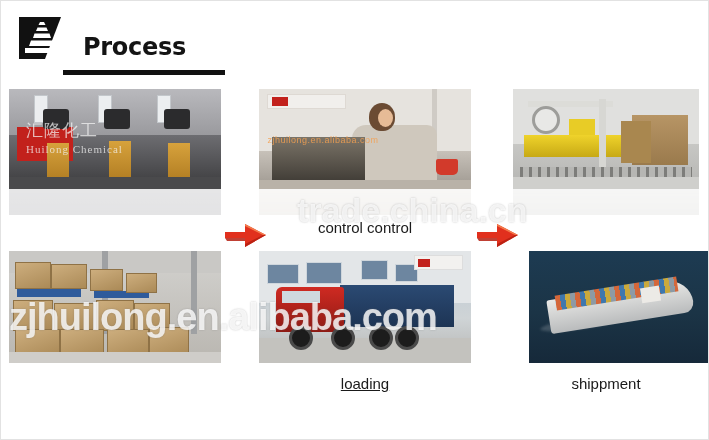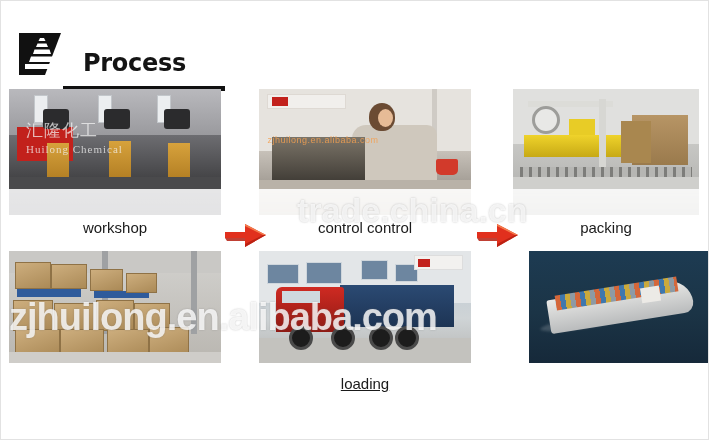--- a/index.html
+++ b/index.html
@@ -12,21 +12,21 @@
   }
   .page{
     position:absolute;left:0;top:0;width:707px;height:438px;
     border:1px solid #e2e2e2;
     background:#fff;
     overflow:hidden;
   }
 
   
   .header{
-    position:absolute;left:14px;top:28px;width:200px;height:56px;text-align:right;
+    position:absolute;left:14px;top:12px;width:200px;height:56px;text-align:right;
   }
   .logo-mark{
     position:absolute;left:0;top:0;width:60px;height:48px;
     overflow:hidden;
   }
   .logo-mark svg{display:block;}
   .header-title{
     position:absolute;left:68px;top:22px;
     font-size:24px;font-weight:bold;color:#141414;
     letter-spacing:-0.3px;
@@ -220,21 +220,20 @@
         <div class="ws-wm" style="top:54%;">Huilong Chemical</div>
         <div class="ws-wm" style="font-size:17px;top:30%;">汇隆化工</div>
       </div>
       <div class="reflect" style="top:100px;">
         <div class="rinner">
             <div class="scene-workshop">
               <div class="ws-panel"></div>
             </div>
           </div>
       </div>
-      <div class="caption" style="top:130px;">workshop</div>
     </div>
 
     <div class="arrow a1">
       <svg width="46" height="30" viewBox="0 0 46 30">
         <path d="M2 16 L22 16 L22 25 L43 13 L22 2 L22 10 L2 10 Z" fill="#e1301d"></path>
         <path d="M2 16 L22 16 L22 25 L43 13 L40 13 L22 22 L22 19 L4 19 Z" fill="#b51f10" opacity=".85"></path>
         <path d="M22 2 L43 13 L40 13 L22 4 Z" fill="#f37b4b"></path>
       </svg>
     </div>
 
@@ -288,21 +287,20 @@
           <div class="pk-floor"></div>
         </div>
       </div>
       <div class="reflect" style="top:100px;width:186px;">
         <div class="rinner" style="width:186px;">
             <div class="scene-pack">
               <div class="pk-wall"></div>
             </div>
           </div>
       </div>
-      <div class="caption" style="top:130px;width:186px;">packing</div>
     </div>
   </div>
 
   <div class="row row2">
 
     <div class="cell c1">
       <div class="photo" style="height:112px;">
         <div class="scene-wh">
           <div class="wh-ceil"></div>
           <div class="wh-col" style="left:44%;"></div>
@@ -352,19 +350,20 @@
 
     <div class="cell c3">
       <div class="photo" style="width:186px;height:112px;margin-left:16px;">
         <div class="scene-sh">
           <div class="sh-wake"></div>
           <div class="sh-hull"></div>
           <div class="sh-deck"></div>
           <div class="sh-bridge"></div>
         </div>
       </div>
+      <div class="caption" style="top:124px;width:186px;">shippment</div>
     </div>
   </div>
 
   <div class="wm wm-top">trade.china.cn</div>
   <div class="wm wm-bottom">zjhuilong.en.alibaba.com</div>
 
 </div>
 
 </body></html>

